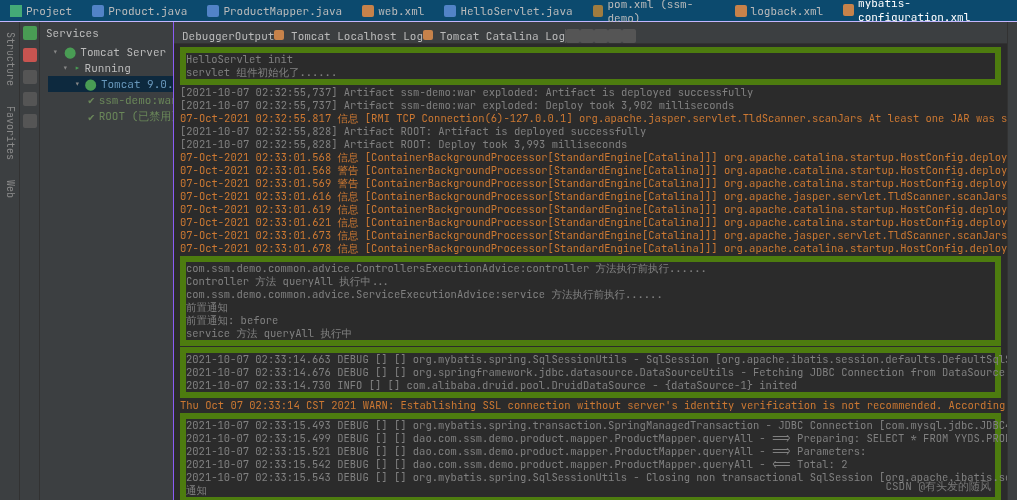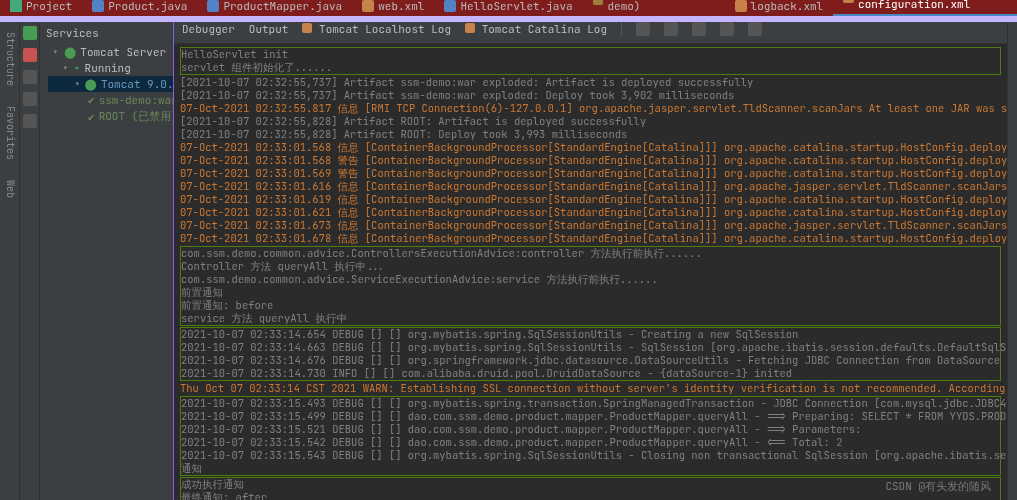--- a/index.html
+++ b/index.html
@@ -1,41 +1,41 @@
 <!DOCTYPE html>
 <html><head>
 <meta charset="utf-8">
 <style>
 *{margin:0;padding:0;box-sizing:border-box}
 body{background:#2b2b2b;font-family:"JetBrains Mono","Consolas",monospace;font-size:11px;color:#a9b7c6;overflow:hidden;width:1017px;height:500px}
-.titlebar{height:22px;background:#7f1d1d;display:flex;align-items:flex-end;border-bottom:6px solid #c4b5fd}
+.titlebar{height:22px;background:#0c4a6e;display:flex;align-items:center;border-bottom:1px solid #c4b5fd}
 .tab{padding:3px 10px;color:#bbb;display:flex;align-items:center;gap:4px;font-size:11px}
 .tab.active{color:#fff;border-bottom:2px solid #4a88c7}
 .ico{width:12px;height:12px;display:inline-block}
 .ico-java{background:#5283c7;border-radius:2px}
 .ico-xml{background:#c7824a;border-radius:2px}
 .ico-js{background:#a07c3f;border-radius:2px}
 .main{display:flex;height:calc(100% - 22px)}
 .gutter{width:20px;background:#3c3f41;border-right:1px solid #323232;display:flex;flex-direction:column;align-items:center;padding-top:4px;gap:8px}
 .gutter-ico{width:14px;height:14px;background:#555;border-radius:2px}
 .sidebar{width:134px;background:#3c3f41;border-right:1px solid #8b5cf6}
 .sb-hdr{padding:4px 6px;color:#bbb;font-size:11px;display:flex;align-items:center;gap:4px}
 .sb-tree{padding-left:8px;font-size:11px}
 .sb-node{padding:1px 4px;color:#bbb;display:flex;align-items:center;gap:4px;white-space:nowrap;overflow:hidden}
 .sb-node.sel{background:#0d293e;color:#6897bb}
 .tree-arrow{width:8px;display:inline-block;color:#888}
 .content{flex:1;display:flex;flex-direction:column;overflow:hidden;background:#2b2b2b}
-.toolbar{height:22px;background:#3c3f41;border-bottom:1px solid #323232;display:flex;align-items:flex-start;padding:0 8px;font-size:11px;color:#bbb;gap:14px}
+.toolbar{height:22px;background:#3c3f41;border-bottom:1px solid #323232;display:flex;align-items:flex-end;padding:0 8px;font-size:11px;color:#bbb;}
 .toolbar .sep{width:1px;height:14px;background:#555}
 .tb-btn{width:14px;height:14px;background:#555;border-radius:2px}
 .console{flex:1;overflow:hidden;padding:2px 6px;font-size:10.5px;line-height:13px;white-space:nowrap}
 .line{color:#8a8a8a}
 .line.orange{color:#cc7832}
 .line.gray{color:#808080}
-.box{border:1px solid #4d7c0f;padding:0;margin:1px 0}
+.box{border:6px solid #4d7c0f;padding:0;margin:1px 0}
 .watermark{position:absolute;bottom:6px;right:26px;color:#999;font-size:11px;opacity:.7}
 .left-rail{width:20px;background:#3c3f41;border-right:1px solid #323232;writing-mode:vertical-rl;display:flex;gap:20px;padding:10px 2px;color:#888;font-size:10px}
 .right-rail{width:10px;background:#3c3f41;border-left:1px solid #323232}
 </style>
 </head>
 <body>
 
 <div class="titlebar">
   <div class="tab">
       <span class="ico" style="background:#4a7"></span>
@@ -149,21 +149,20 @@
       <div class="line orange">07-Oct-2021 02:33:01.678 信息 [ContainerBackgroundProcessor[StandardEngine[Catalina]]] org.apache.catalina.startup.HostConfig.deployDirectory Deployment of web application directory [C:\soft\apache</div>
       <div class="box">
         <div class="line gray">com.ssm.demo.common.advice.ControllersExecutionAdvice:controller 方法执行前执行......</div>
         <div class="line gray">Controller 方法 queryAll 执行中...</div>
         <div class="line gray">com.ssm.demo.common.advice.ServiceExecutionAdvice:service 方法执行前执行......</div>
         <div class="line gray">前置通知</div>
         <div class="line gray">前置通知: before</div>
         <div class="line gray">service 方法 queryAll 执行中</div>
       </div>
       <div class="box">
-        <div class="line gray">2021-10-07 02:33:14.654 DEBUG [] [] org.mybatis.spring.SqlSessionUtils -  Creating a new SqlSession</div>
         <div class="line gray">2021-10-07 02:33:14.663 DEBUG [] [] org.mybatis.spring.SqlSessionUtils -  SqlSession [org.apache.ibatis.session.defaults.DefaultSqlSession@69f0736a] was not registered for synchronization because s</div>
         <div class="line gray">2021-10-07 02:33:14.676 DEBUG [] [] org.springframework.jdbc.datasource.DataSourceUtils -  Fetching JDBC Connection from DataSource</div>
         <div class="line gray">2021-10-07 02:33:14.730 INFO  [] [] com.alibaba.druid.pool.DruidDataSource -  {dataSource-1} inited</div>
       </div>
       <div class="line orange">Thu Oct 07 02:33:14 CST 2021 WARN: Establishing SSL connection without server's identity verification is not recommended. According to MySQL 5.5.45+, 5.6.26+ and 5.7.6+ requirements SSL connection</div>
       <div class="box">
         <div class="line gray">2021-10-07 02:33:15.493 DEBUG [] [] org.mybatis.spring.transaction.SpringManagedTransaction -  JDBC Connection [com.mysql.jdbc.JDBC4Connection@1058def] will not be managed by Spring</div>
         <div class="line gray">2021-10-07 02:33:15.499 DEBUG [] [] dao.com.ssm.demo.product.mapper.ProductMapper.queryAll -  ==&gt;  Preparing: SELECT * FROM YYDS.PRODUCT</div>
         <div class="line gray">2021-10-07 02:33:15.521 DEBUG [] [] dao.com.ssm.demo.product.mapper.ProductMapper.queryAll -  ==&gt; Parameters:</div>
         <div class="line gray">2021-10-07 02:33:15.542 DEBUG [] [] dao.com.ssm.demo.product.mapper.ProductMapper.queryAll -  &lt;==      Total: 2</div>

